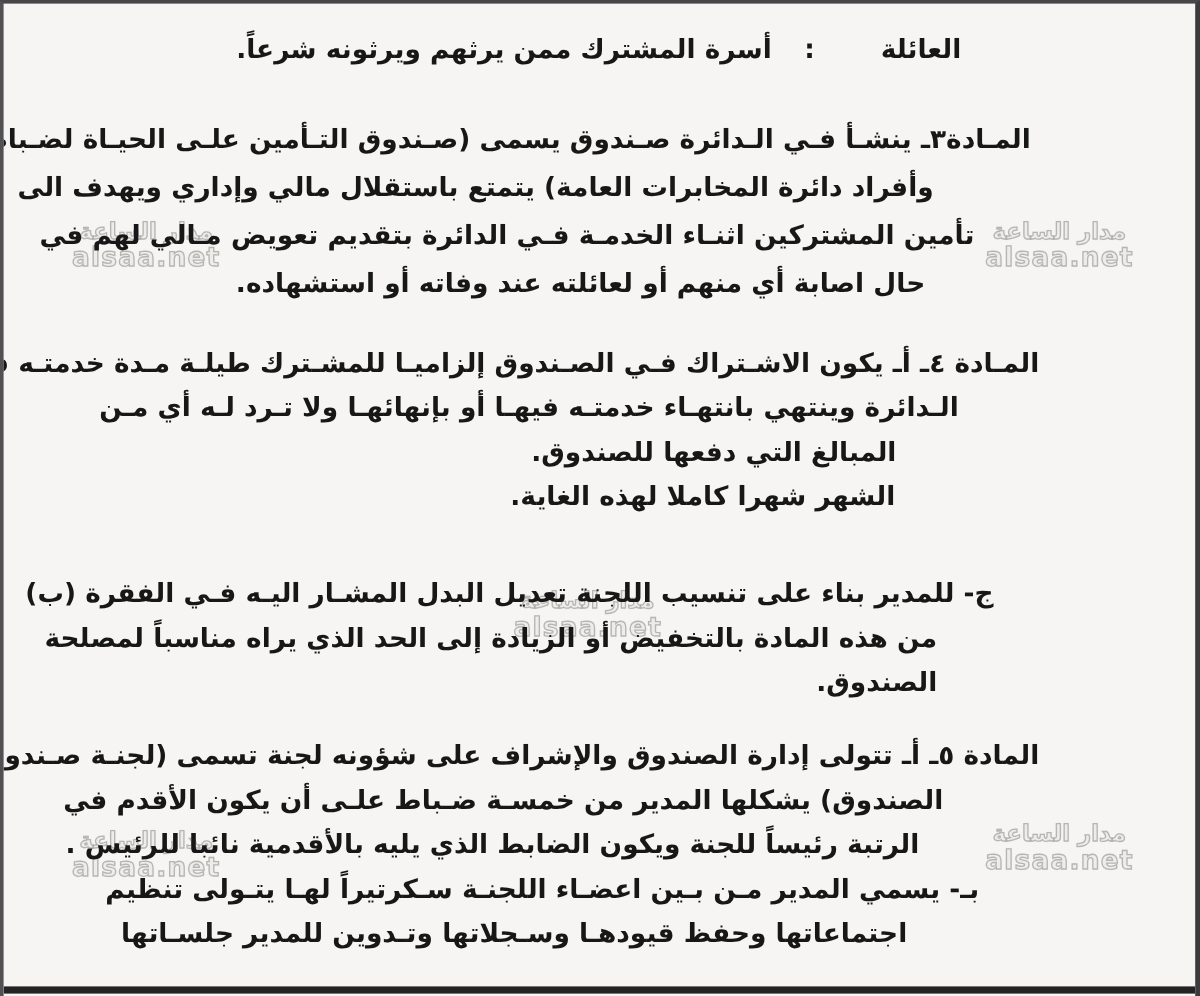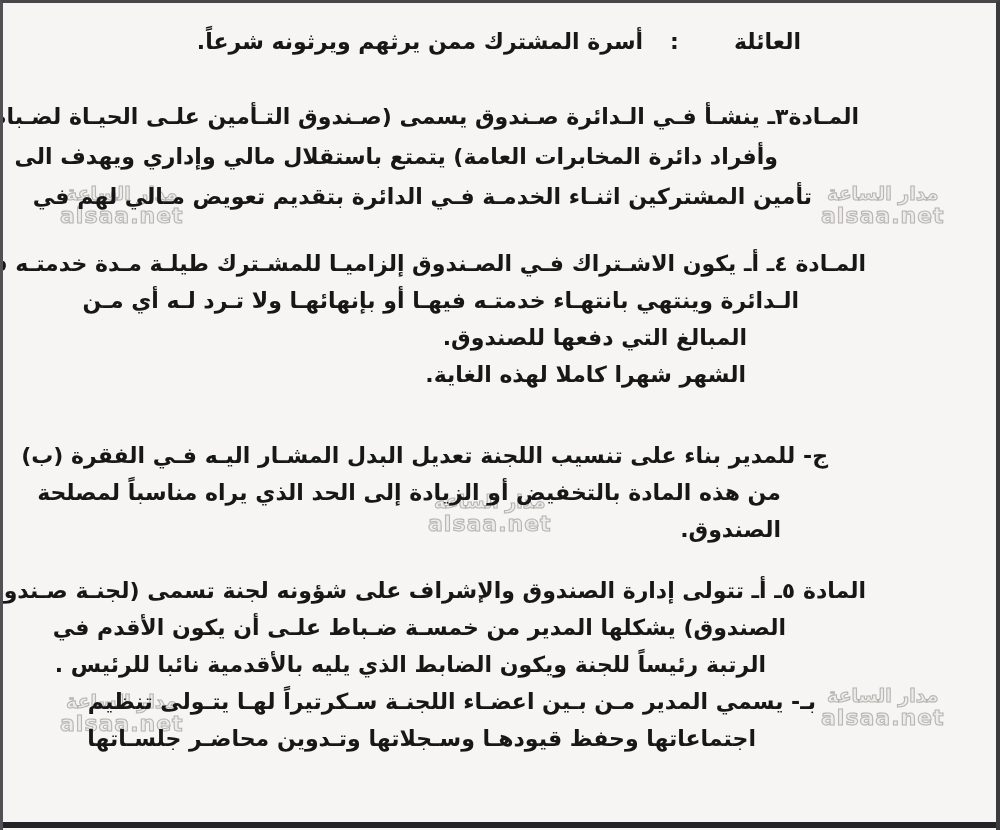--- a/index.html
+++ b/index.html
@@ -86,33 +86,34 @@
     <div class="def-row">
       <span>العائلة</span>
       <span class="def-sep">:</span>
       <span>أسرة المشترك ممن يرثهم ويرثونه شرعاً.</span>
     </div>
 
   <section class="article" style="margin-top: 36px;">
         <div class="line" style="margin-right: 7px; line-height: 40px;">المـادة٣ـ ينشـأ فـي الـدائرة صـندوق يسمى (صـندوق التـأمين علـى الحيـاة لضـباط</div>
         <div class="line" style="margin-right: 88px; line-height: 40px;">وأفراد دائرة المخابرات العامة) يتمتع باستقلال مالي وإداري ويهدف الى</div>
         <div class="line" style="margin-right: 54px; line-height: 40px;">تأمين المشتركين اثنـاء الخدمـة فـي الدائرة بتقديم تعويض مـالي لهم في</div>
+        <div class="line" style="margin-right: 95px; line-height: 40px;">حال اصابة أي منهم أو لعائلته عند وفاته أو استشهاده.</div>
       </section>
       <section class="article" style="margin-top: 28px;">
         <div class="line" style="margin-right: 0px; line-height: 37px;">المـادة ٤ـ أـ يكون الاشـتراك فـي الصـندوق إلزاميـا للمشـترك طيلـة مـدة خدمتـه فـي</div>
         <div class="line" style="margin-right: 67px; line-height: 37px;">الـدائرة وينتهي بانتهـاء خدمتـه فيهـا أو بإنهائهـا ولا تـرد لـه أي مـن</div>
         <div class="line" style="margin-right: 119px; line-height: 37px;">المبالغ التي دفعها للصندوق.</div>
         <div class="line" style="margin-right: 120px; line-height: 37px;">الشهر شهرا كاملا لهذه الغاية.</div>
         <div class="line" style="margin-right: 38px; line-height: 37px; margin-top: 44px;">ج- للمدير بناء على تنسيب اللجنة تعديل البدل المشـار اليـه فـي الفقرة (ب)</div>
         <div class="line" style="margin-right: 85px; line-height: 37px;">من هذه المادة بالتخفيض أو الزيادة إلى الحد الذي يراه مناسباً لمصلحة</div>
         <div class="line" style="margin-right: 85px; line-height: 37px;">الصندوق.</div>
       </section>
       <section class="article" style="margin-top: 24px;">
         <div class="line" style="margin-right: 0px; line-height: 37px;">المادة ٥ـ أـ تتولى إدارة الصندوق والإشراف على شؤونه لجنة تسمى (لجنـة صـندوق</div>
         <div class="line" style="margin-right: 80px; line-height: 37px;">الصندوق) يشكلها المدير من خمسـة ضـباط علـى أن يكون الأقدم في</div>
         <div class="line" style="margin-right: 100px; line-height: 37px;">الرتبة رئيساً للجنة ويكون الضابط الذي يليه بالأقدمية نائبا للرئيس .</div>
         <div class="line" style="margin-right: 50px; line-height: 37px;">بـ- يسمي المدير مـن بـين اعضـاء اللجنـة سـكرتيراً لهـا يتـولى تنظيم</div>
-        <div class="line" style="margin-right: 110px; line-height: 37px;">اجتماعاتها وحفظ قيودهـا وسـجلاتها وتـدوين محاضـر جلسـاتها</div>
+        <div class="line" style="margin-right: 110px; line-height: 37px;">اجتماعاتها وحفظ قيودهـا وسـجلاتها وتـدوين للمدير جلسـاتها</div>
       </section>
     </div>
 
   <div class="bottom-bar"></div>
 </div>
 
 </body></html>

